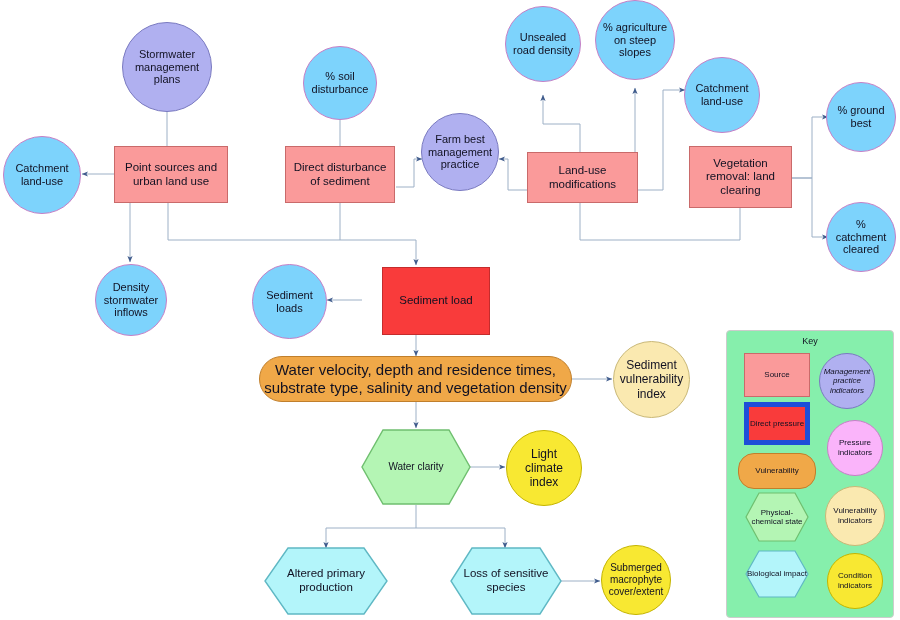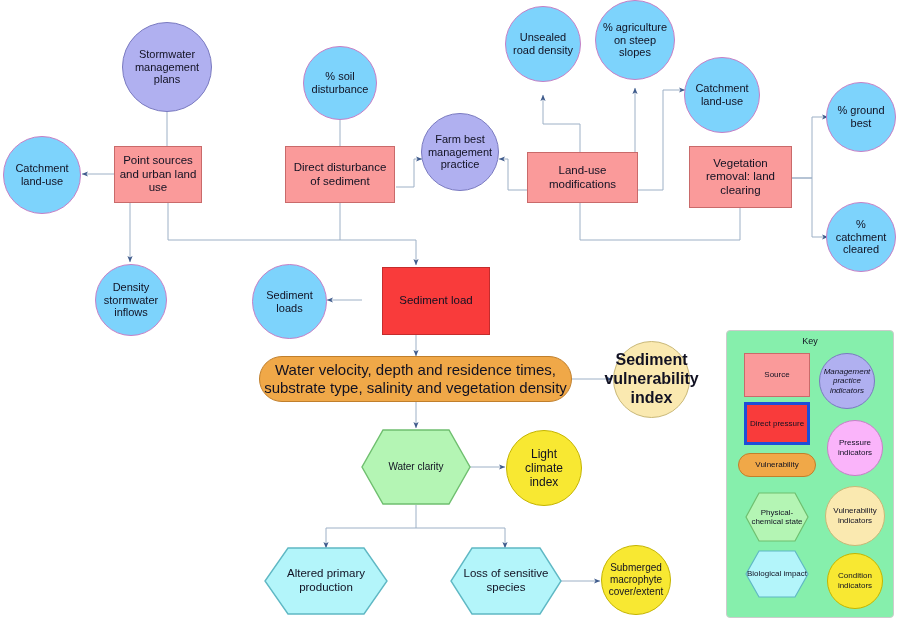--- a/index.html
+++ b/index.html
@@ -127,21 +127,21 @@
   </div>
 
   <div class="node circ c-press" style="left:3px;top:136px;width:78px;height:78px;font-size:11px;">
     <span>Catchment land-use</span>
   </div>
 
   <div class="node circ c-mgmt" style="left:421px;top:113px;width:78px;height:78px;font-size:11px;">
     <span>Farm best management practice</span>
   </div>
 
-  <div class="node rect src" style="left:114px;top:146px;width:88px;height:57px;font-size:11.5px;">
+  <div class="node rect src" style="left:114px;top:146px;width:114px;height:57px;font-size:11.5px;">
     <span>Point sources and urban land use</span>
   </div>
 
   <div class="node rect src" style="left:285px;top:146px;width:110px;height:57px;font-size:11.5px;">
     <span>Direct disturbance of sediment</span>
   </div>
 
   <div class="node rect src" style="left:527px;top:152px;width:111px;height:51px;font-size:11.5px;">
     <span>Land-use modifications</span>
   </div>
@@ -159,21 +159,21 @@
   </div>
 
   <div class="node rect press" style="left:362px;top:267px;width:108px;height:68px;font-size:11.5px;margin-left:20px;">
     <span>Sediment load</span>
   </div>
 
   <div class="node vuln" style="left:259px;top:356px;width:313px;height:46px;font-size:15px;">
     <span>Water velocity, depth and residence times, substrate type, salinity and vegetation density</span>
   </div>
 
-  <div class="node circ c-vuln" style="left:613px;top:341px;width:77px;height:77px;font-size:16px;font-weight:bold;">
+  <div class="node circ c-vuln" style="left:613px;top:341px;width:77px;height:77px;font-size:12px;">
     <span>Sediment vulnerability index</span>
   </div>
 
   <div class="hexwrap" style="left:361px;top:429px;width:110px;height:76px;">
     <svg class="hx" viewBox="0 0 110 76" preserveAspectRatio="none">
       <polygon points="22,1 88,1 109,38 88,75 22,75 1,38" fill="#b4f5b4" stroke="#6fbf6f" stroke-width="1.4"></polygon>
     </svg>
     <div class="lbl" style="font-size:10px;">Water clarity</div>
   </div>
 
@@ -199,25 +199,25 @@
     <span>Submerged macrophyte cover/extent</span>
   </div>
 
   <div id="legend" style="left:726px;top:330px;width:166px;height:286px;">
     <div id="legend-title" style="top:5px;">Key</div>
 
     <div class="lg" style="left:17px;top:22px;width:66px;height:44px;background:#fa9a9a;border:1px solid #c96a6a;">
       <span>Source</span>
     </div>
 
-    <div class="lg" style="left:17px;top:71px;width:66px;height:43px;background:#f93b3b;border:3px solid #1d4ed8;">
+    <div class="lg" style="left:17px;top:71px;width:66px;height:43px;background:#f93b3b;border:5px solid #1d4ed8;">
       <span>Direct pressure</span>
     </div>
 
-    <div class="lg" style="left:11px;top:122px;width:78px;height:24px;background:#f0a848;border:1px solid #c07f2c;border-radius:16px;">
+    <div class="lg" style="left:11px;top:122px;width:78px;height:36px;background:#f0a848;border:1px solid #c07f2c;border-radius:16px;">
       <span>Vulnerability</span>
     </div>
 
     <div class="hexwrap" style="left:18px;top:161px;width:64px;height:50px;">
       <svg class="hx" viewBox="0 0 64 50" preserveAspectRatio="none">
         <polygon points="14,1 50,1 63,25 50,49 14,49 1,25" fill="#b4f5b4" stroke="#6fbf6f" stroke-width="1.2"></polygon>
       </svg>
       <div class="lbl" style="font-size:8px;">Physical-chemical state</div>
     </div>
 

